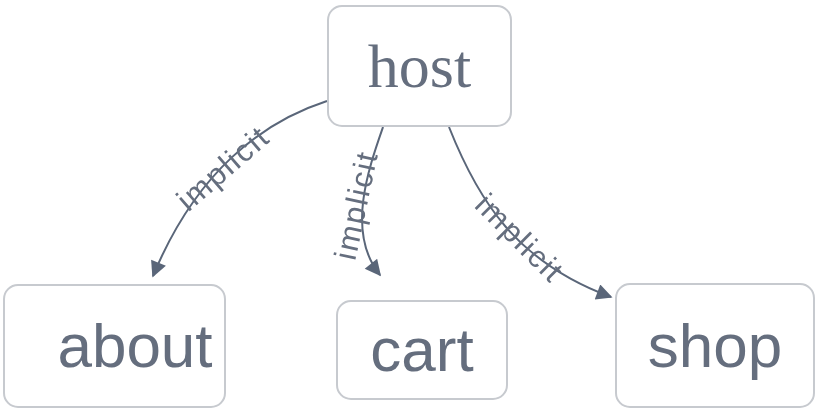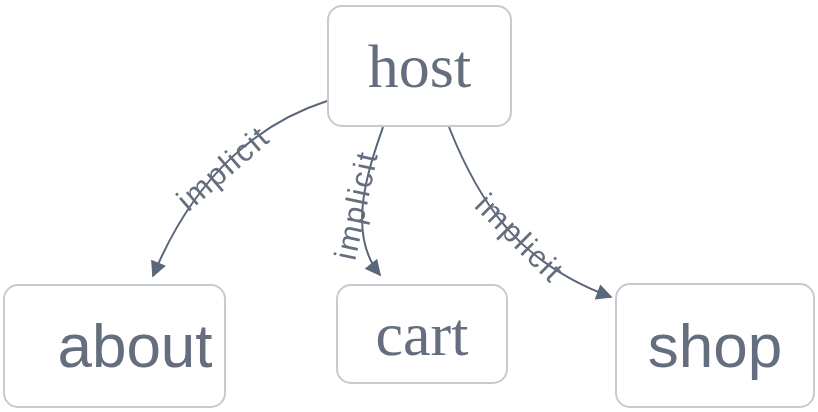--- a/index.html
+++ b/index.html
@@ -80,21 +80,21 @@
   </svg>
 
   <div class="node" style="left:327px; top:5px; width:185px; height:122px;font-family:Liberation Serif, serif;">
     <span class="node-label">host</span>
   </div>
 
   <div class="node" style="left:3px; top:284px; width:223px; height:124px;padding-left:41px;">
     <span class="node-label">about</span>
   </div>
 
-  <div class="node" style="left:336px; top:284px; width:172px; height:100px;font-family:Liberation Serif, serif;">
+  <div class="node" style="left:336px; top:300px; width:172px; height:100px;">
     <span class="node-label">cart</span>
   </div>
 
   <div class="node" style="left:615px; top:283px; width:200px; height:125px;text-align:center;">
     <span class="node-label">shop</span>
   </div>
 
 </div>
 
 </body></html>

